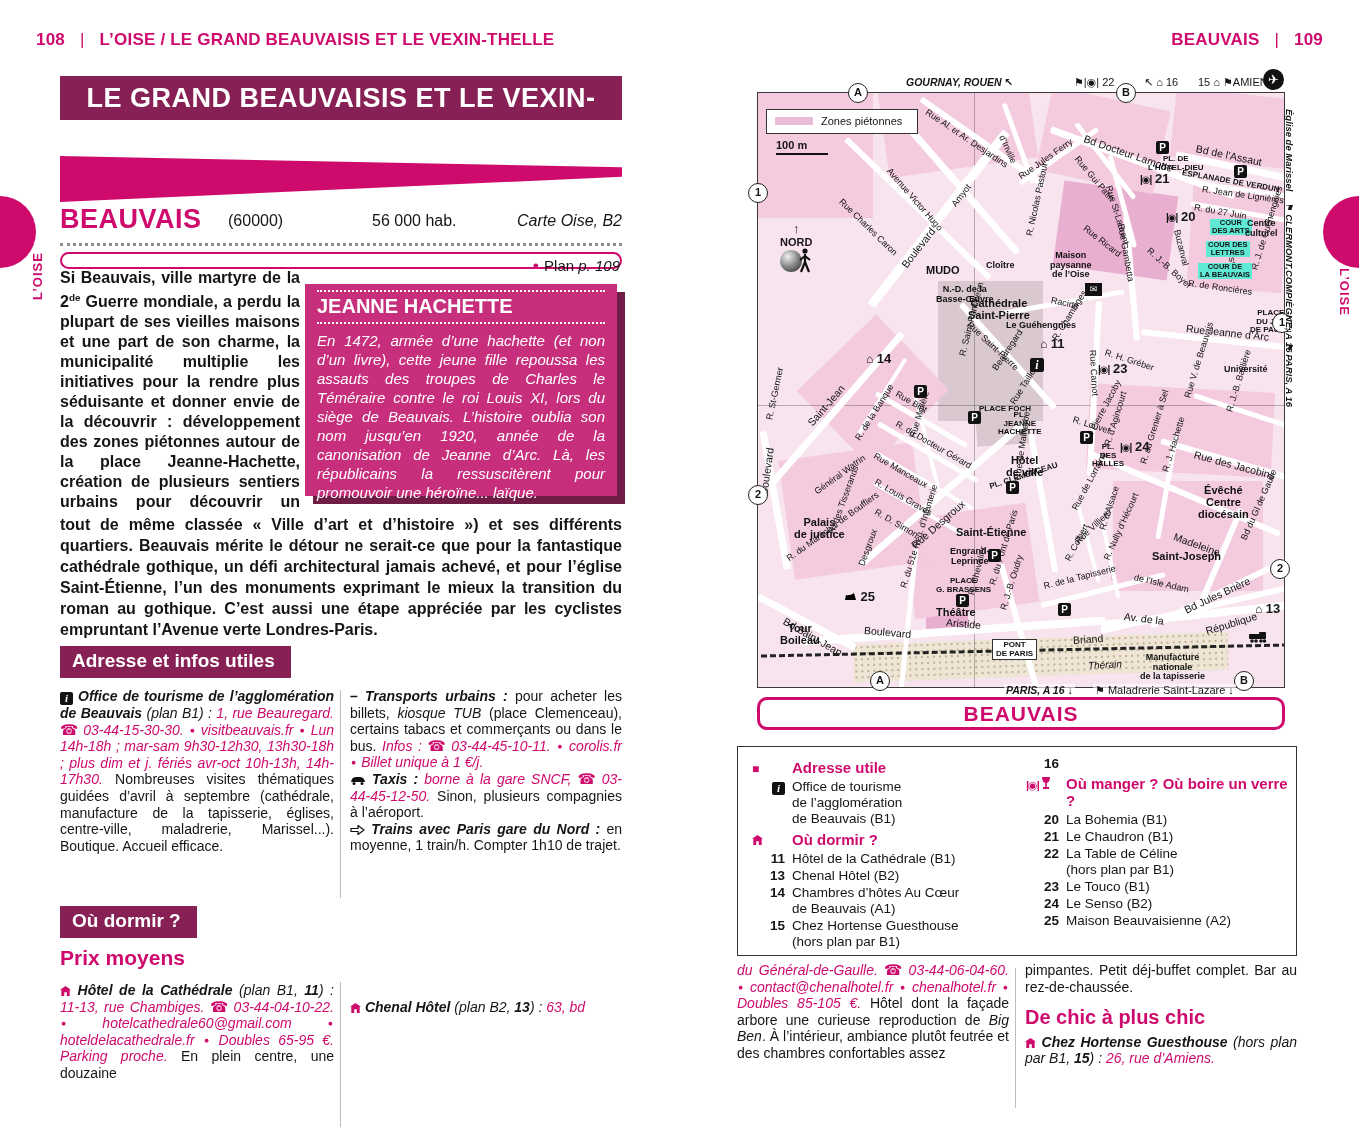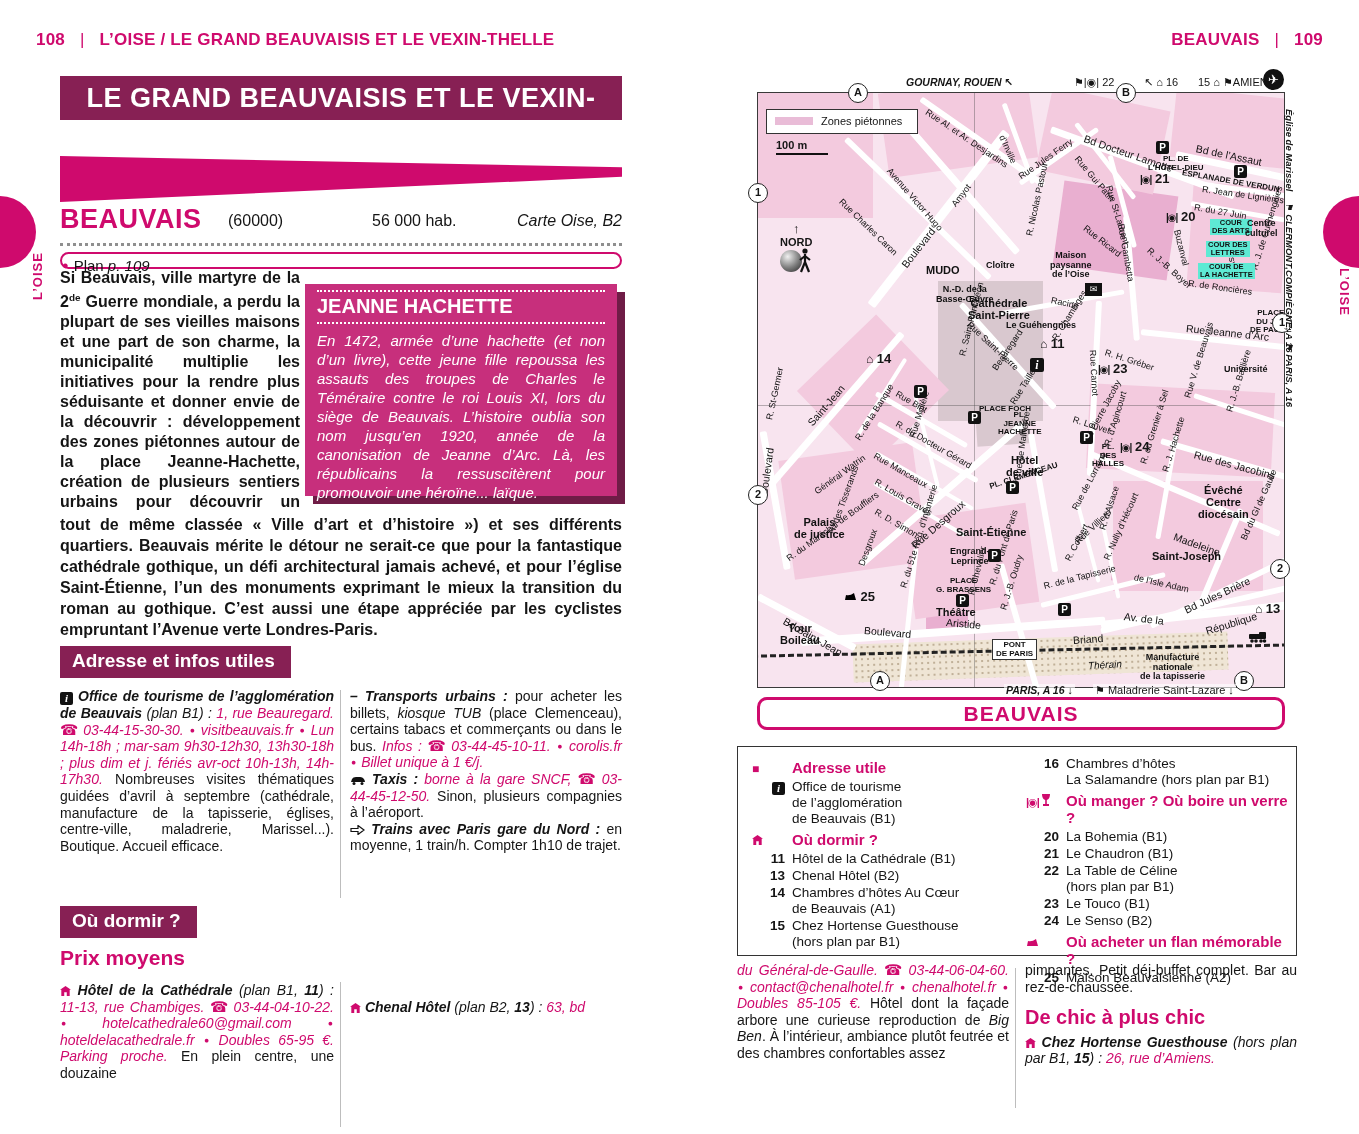--- a/index.html
+++ b/index.html
@@ -18,21 +18,21 @@
     font-size:27px;font-weight:bold;text-align:center;line-height:44px;letter-spacing:.5px;}
   .wedge{left:60px;top:146px;width:562px;height:56px;background:var(--mag);
     clip-path:polygon(0 18%,100% 38%,100% 55%,0 100%);}
   .cityrow{left:60px;top:204px;width:562px;height:34px;}
   .cityrow .nm{position:absolute;left:0;top:0;font-size:27px;font-weight:bold;color:var(--mag);letter-spacing:.5px;}
   .cityrow .pc{position:absolute;left:168px;top:8px;font-size:16px;}
   .cityrow .hab{position:absolute;left:312px;top:8px;font-size:16px;}
   .cityrow .ref{position:absolute;right:0;top:8px;font-size:16px;font-style:italic;}
   .dotrule{left:60px;top:243px;width:562px;border-bottom:3px dotted #8f8f8f;}
   .planpill{left:60px;top:252px;width:562px;height:17px;border:2px solid var(--mag);border-radius:16px;
-    text-align:left;font-size:15px;line-height:23px;}
+    text-align:right;font-size:15px;line-height:23px;}
   .planpill .dot{color:var(--mag);font-size:11px;vertical-align:2px;margin-right:5px;}
   .planpill .pp{font-style:italic;}
   .intro{left:60px;top:268px;width:240px;height:244px;overflow:hidden;font-size:16px;font-weight:bold;
     line-height:20px;text-align:justify;}
   .sup{vertical-align:super;font-size:.62em;}
   .featbox{left:305px;top:284px;width:312px;height:212px;background:var(--boxpink);box-shadow:8px 8px 0 #6f1c46;
     color:#fff;padding:6px 12px 10px 12px;}
   .featbox h3{font-size:20px;font-weight:bold;border-top:2px dotted #fff;border-bottom:2px dotted #fff;
     padding:3px 0 4px 0;margin-bottom:7px;}
   .featbox .bd{font-size:15px;font-style:italic;line-height:19px;text-align:justify;}
@@ -355,21 +355,21 @@
 paysanne
 de l’Oise</div>
     <div class="ml poi2" style="left: 248px; top: 228px;">Le Guéhengnies</div>
     <div class="ml cap" style="left: 390px; top: 62px;">PL. DE
 L’HÔTEL-DIEU</div>
     <div class="ml capc" style="left: 452px; top: 126px;">COUR
 DES ARTS</div>
     <div class="ml capc" style="left: 448px; top: 148px;">COUR DES
 LETTRES</div>
     <div class="ml capc" style="left: 440px; top: 170px;">COUR DE
-LA HACHETTE</div>
+LA BEAUVAIS</div>
     <div class="ml poi2" style="left: 487px; top: 126px;">Centre
 culturel</div>
     <div class="ml cap" style="left: 492px; top: 216px;">PLACE
 DU JEU
 DE PAUME</div>
     <div class="ml poi2" style="left: 466px; top: 272px;">Université</div>
     <div class="ml cap" style="left: 240px; top: 318px;">PL.
 JEANNE
 HACHETTE</div>
     <div class="ml poi" style="left: 248px; top: 362px;">Hôtel
@@ -480,22 +480,20 @@
       </div>
       <div class="lg-item">
         <span class="lg-num">15</span>
         <span class="lg-txt">Chez Hortense Guesthouse
 (hors plan par B1)</span>
       </div>
     </div>
   <div class="lg-col lg-colR" id="lg-right">
       <div class="lg-item">
         <span class="lg-num">16</span>
-        <span class="lg-txt">Chambres d’hôtes
-La Salamandre (hors plan par B1)</span>
       </div>
       <div class="lg-head">
         <span class="lg-hicon"><b style="font-size:11px;letter-spacing:-1px;">|◉|</b> <svg width="8" height="12" viewBox="0 0 8 12">
             <path d="M0 0 H8 Q8 5 4.8 6 L4.8 10 H7 V12 H1 V10 H3.2 L3.2 6 Q0 5 0 0 Z"></path>
           </svg></span>
         <span class="lg-htitle">Où manger ? Où boire un verre ?</span>
       </div>
       <div class="lg-item">
         <span class="lg-num">20</span>
         <span class="lg-txt">La Bohemia (B1)</span>
@@ -509,26 +507,20 @@
         <span class="lg-txt">La Table de Céline
 (hors plan par B1)</span>
       </div>
       <div class="lg-item">
         <span class="lg-num">23</span>
         <span class="lg-txt">Le Touco (B1)</span>
       </div>
       <div class="lg-item">
         <span class="lg-num">24</span>
         <span class="lg-txt">Le Senso (B2)</span>
-      </div>
-      <div class="lg-head">
-        <span class="lg-hicon"><svg width="13" height="10" viewBox="0 0 13 10">
-            <path d="M1 9 L12 9 L10 2 Q6 5 2 4 Z"></path>
-          </svg></span>
-        <span class="lg-htitle">Où acheter un flan mémorable ?</span>
       </div>
       <div class="lg-item">
         <span class="lg-num">25</span>
         <span class="lg-txt">Maison Beauvaisienne (A2)</span>
       </div>
     </div>
 </div>
 
 <div class="abs coltxt c-rb1"><span class="mi">du Général-de-Gaulle. </span><span class="ic ic-phone m">☎</span><span class="mi"> 03-44-06-04-60. </span><span class="ic ic-bullet m">●</span><span class="mi"> contact@chenalhotel.fr </span><span class="ic ic-bullet m">●</span><span class="mi"> chenalhotel.fr </span><span class="ic ic-bullet m">●</span><span class="mi"> Doubles 85-105 €. </span><span class="n">Hôtel dont la façade arbore une curieuse reproduction de </span><span class="i">Big Ben</span><span class="n">. À l’intérieur, ambiance plutôt feutrée et des chambres confortables assez</span></div>
 <div class="abs coltxt c-rb2">

